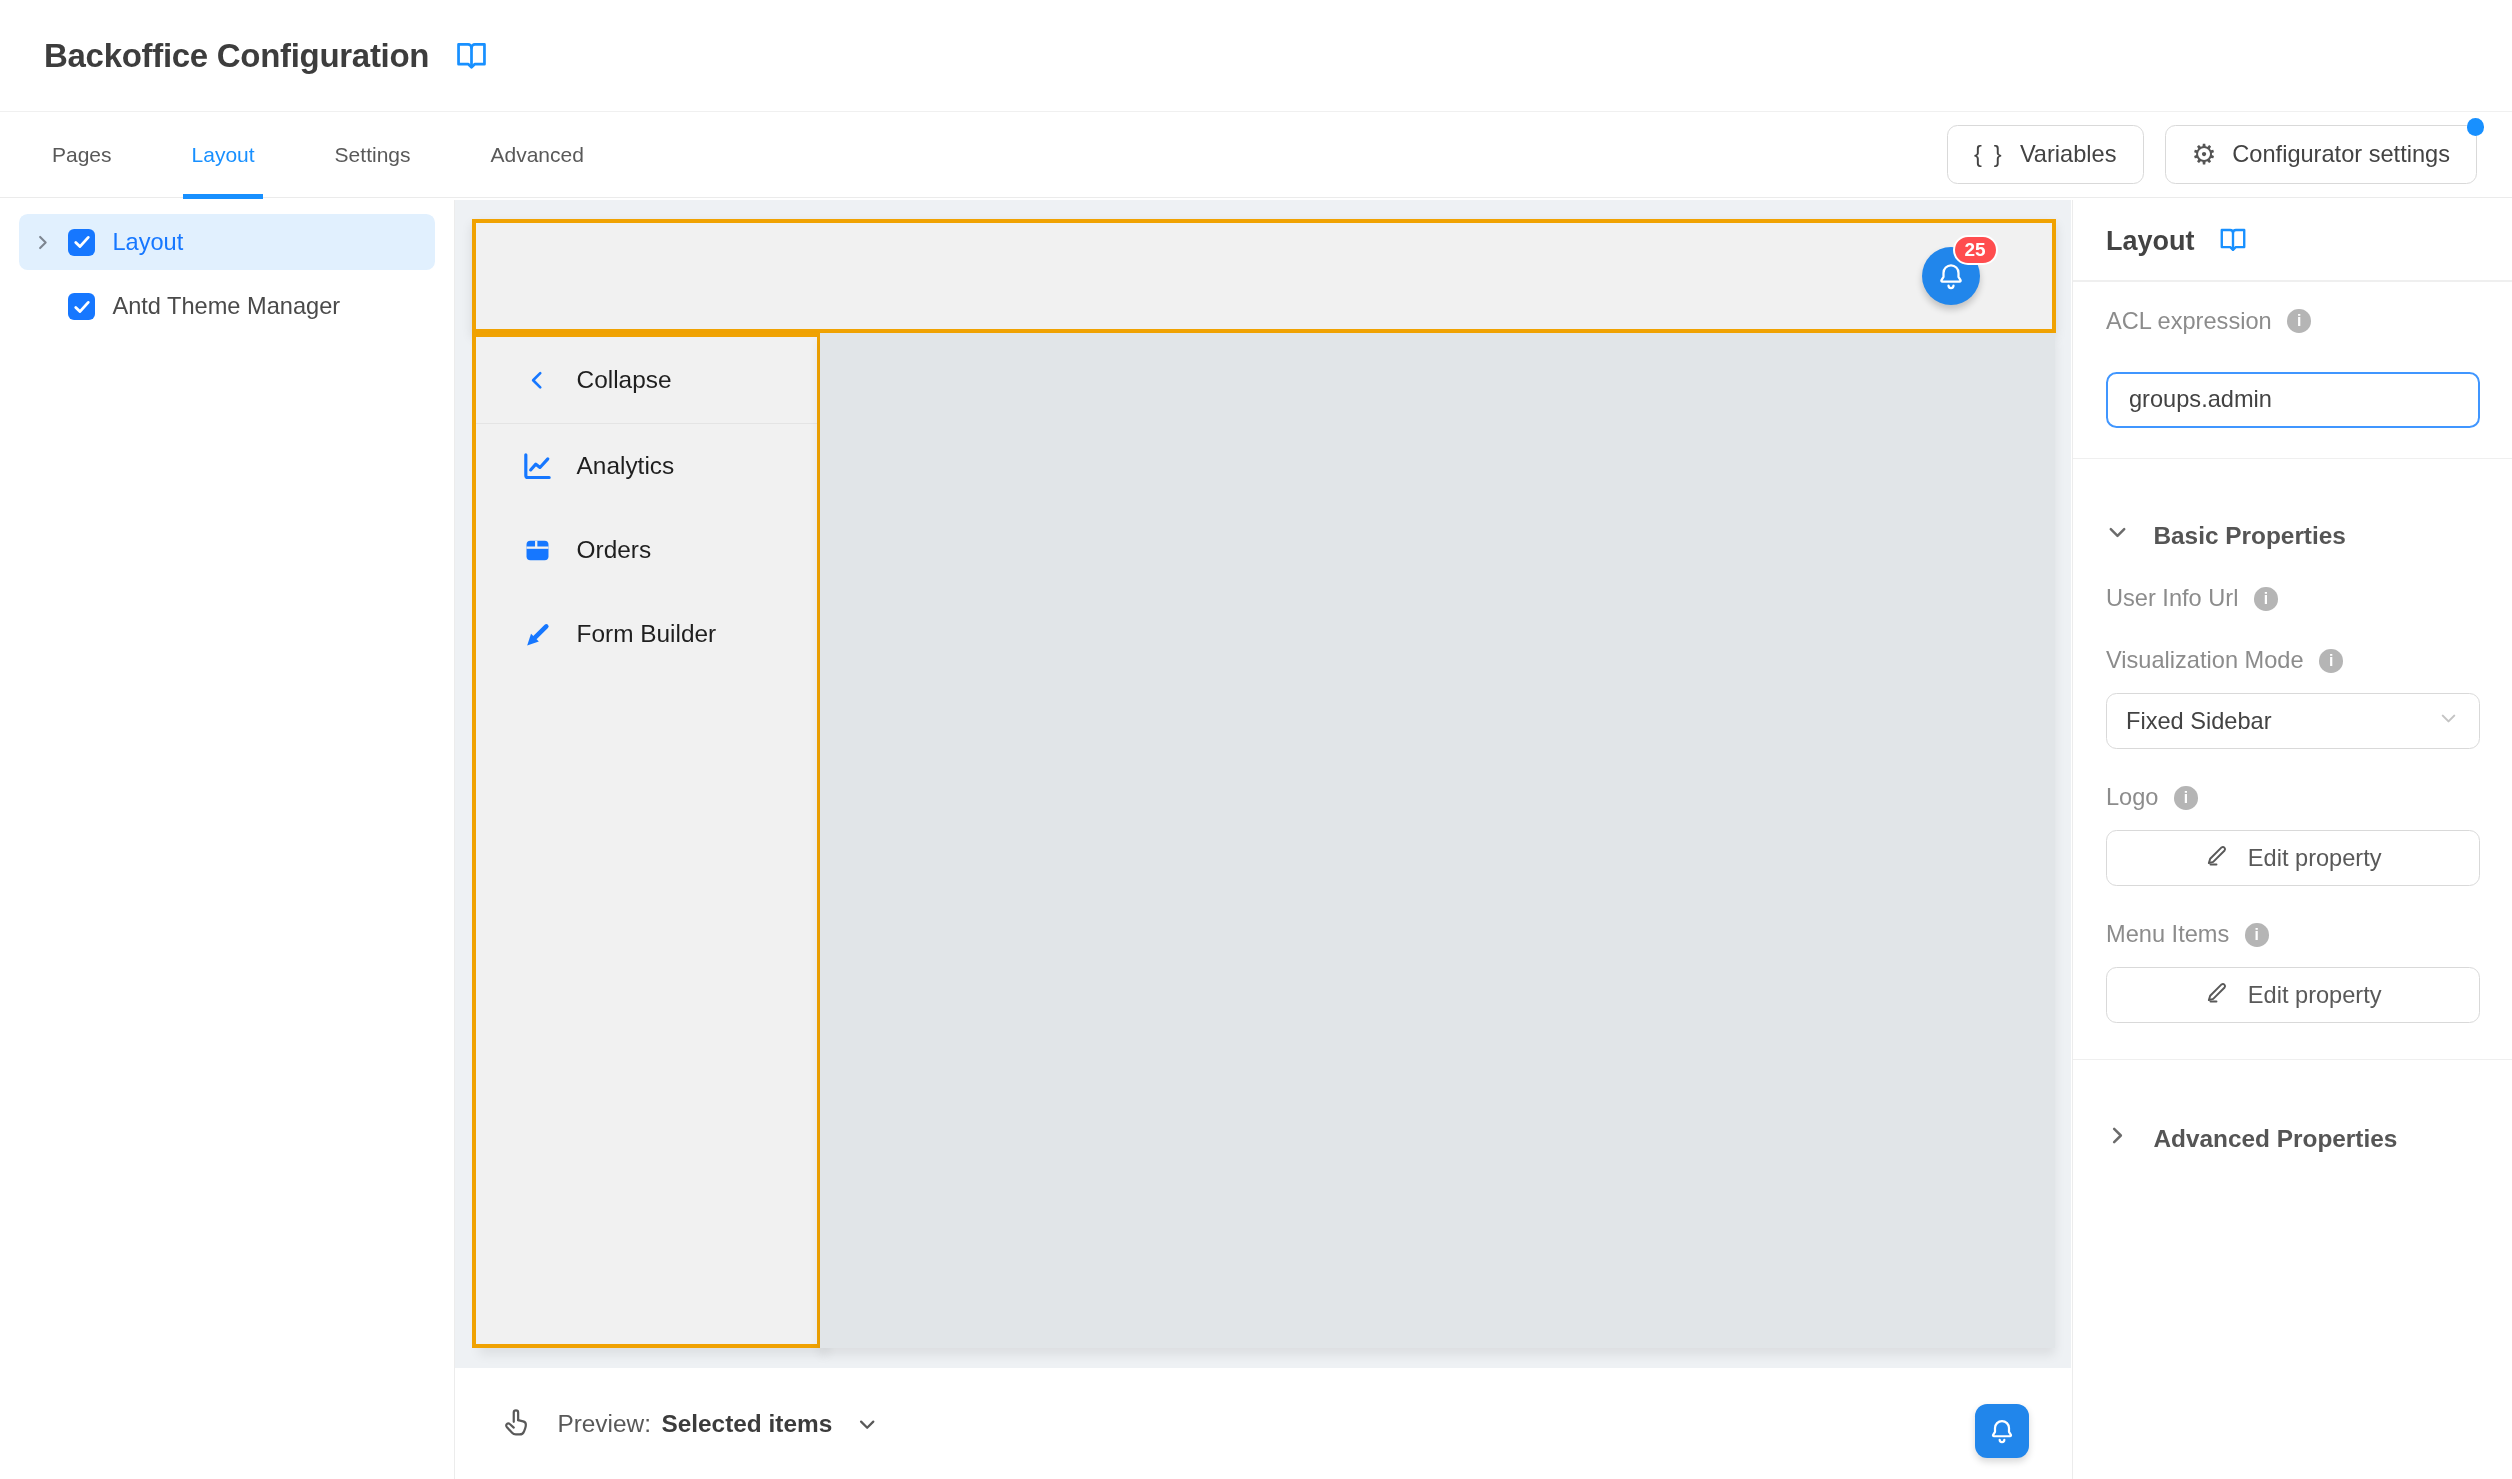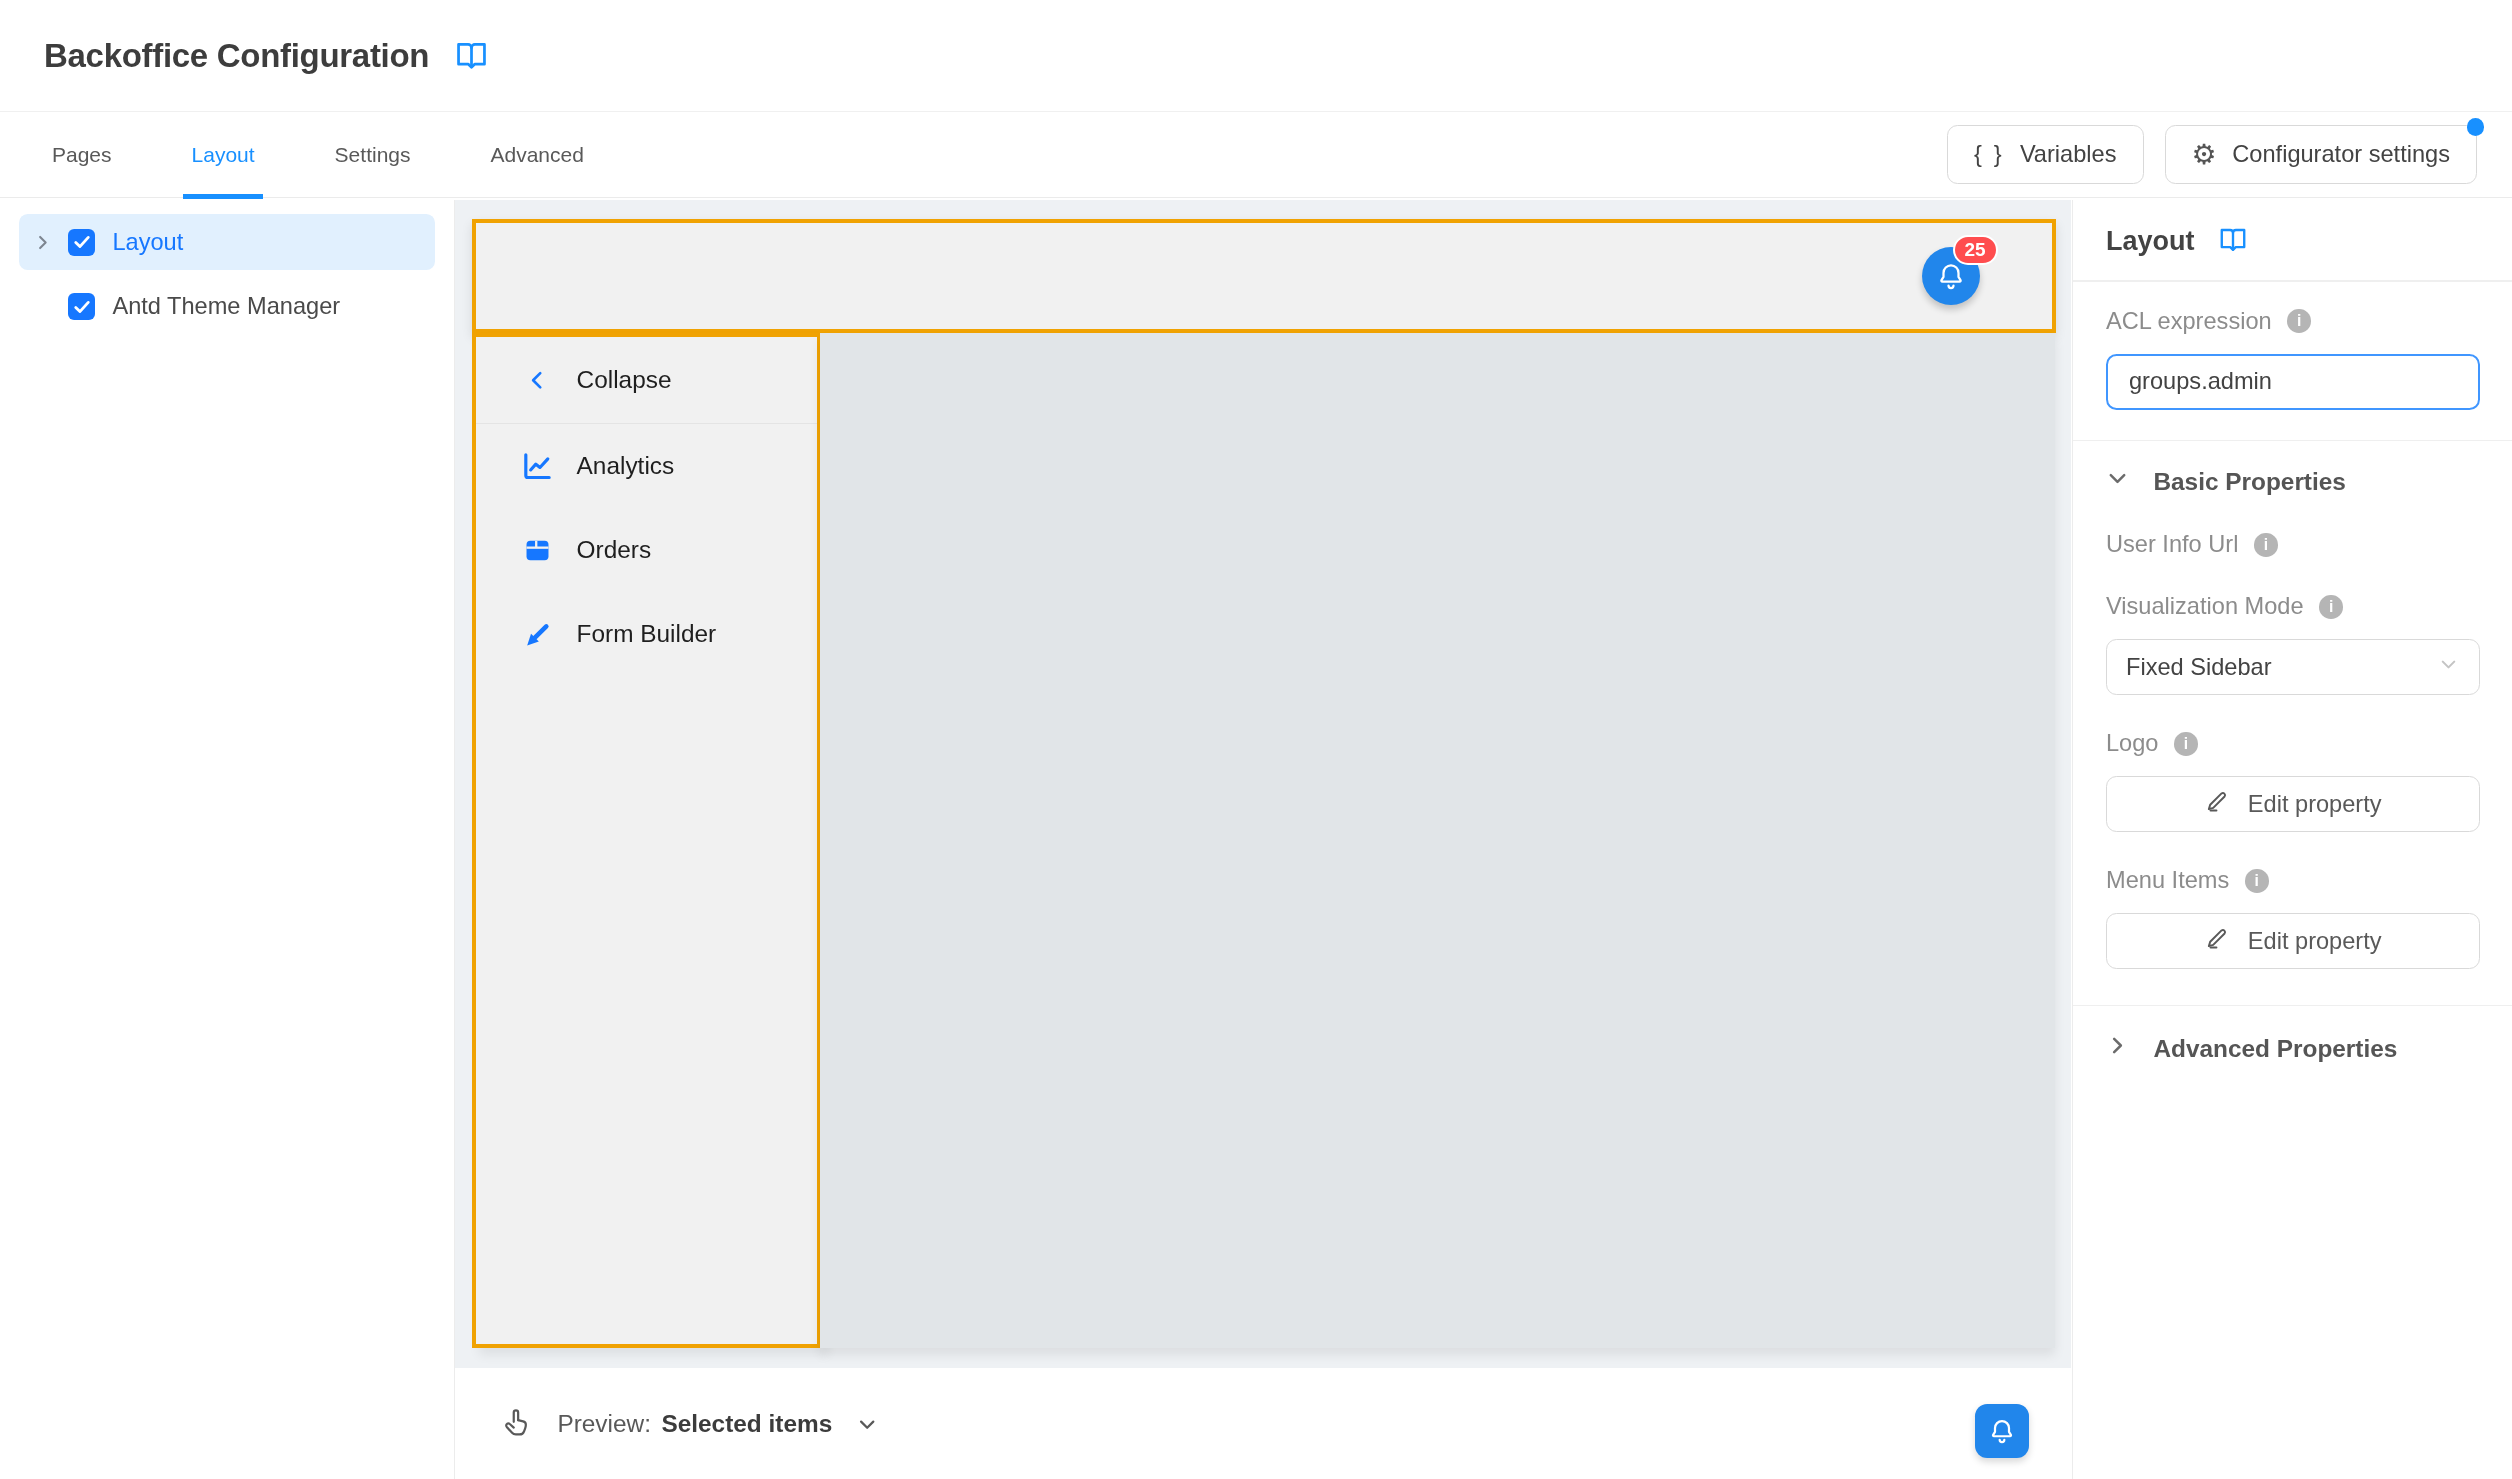--- a/index.html
+++ b/index.html
@@ -76,26 +76,26 @@
   .right-panel { position:absolute; left:2072px; top:200px; width:441px; bottom:0;
             background:#fff; border-left:1.7px solid #ececec; }
   .panel-header { display:flex; align-items:center; gap:23px; padding:26px 33px 23px 33px; }
   .panel-title { font-size:27px; font-weight:700; color:#434343; }
   .panel-divider { height:1.7px; background:#efefef; }
   .acl-section { padding:26px 33px 30px 33px; }
   .field-label-row { display:flex; align-items:center; gap:15.7px; font-size:23.6px; color:#8c8c8c; }
   .info-icon { width:23.6px; height:23.6px; border-radius:50%; background:#b5b5b5; color:#fff;
             font-size:15.7px; font-weight:700; display:flex; align-items:center;
             justify-content:center; cursor:pointer; flex:none; }
-  .acl-input { margin-top:19px; width:100%; height:56px; border:2.6px solid #4096ff;
+  .acl-input { margin-top:37px; width:100%; height:56px; border:2.6px solid #4096ff;
             border-radius:10.5px; font-size:23.6px; color:#434343; padding:0 21px;
             background:#fff; font-family:inherit; outline:none; }
   .section { padding:26px 33px 5.2px 33px; }
   .section-header { display:flex; align-items:center; gap:24.4px; font-size:24.4px;
-            font-weight:700; color:#555; cursor:pointer; }
+            font-weight:700; color:#555; cursor:pointer;margin-top:36px; }
   .field { margin-top:35px; }
   .text-input { margin-top:19px; width:100%; height:56px; border:1.7px solid #d9d9d9;
             border-radius:10.5px; font-size:23.6px; color:#434343; padding:0 21px;
             background:#fff; font-family:inherit; outline:none; }
   .text-input::placeholder { color:#c2c2c2; }
   .select-box { margin-top:19px; height:56px; border:1.7px solid #d9d9d9; border-radius:10.5px;
             display:flex; align-items:center; justify-content:space-between; padding:0 19px;
             font-size:23.6px; color:#434343; background:#fff; cursor:pointer; }
   .edit-btn { margin-top:19px; width:100%; height:56px; border:1.7px solid #d9d9d9;
             border-radius:10.5px; background:#fff; display:flex; align-items:center;

